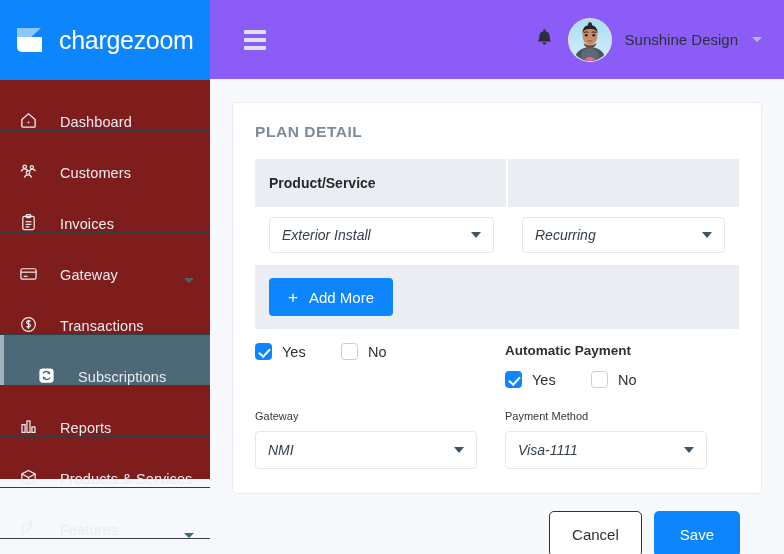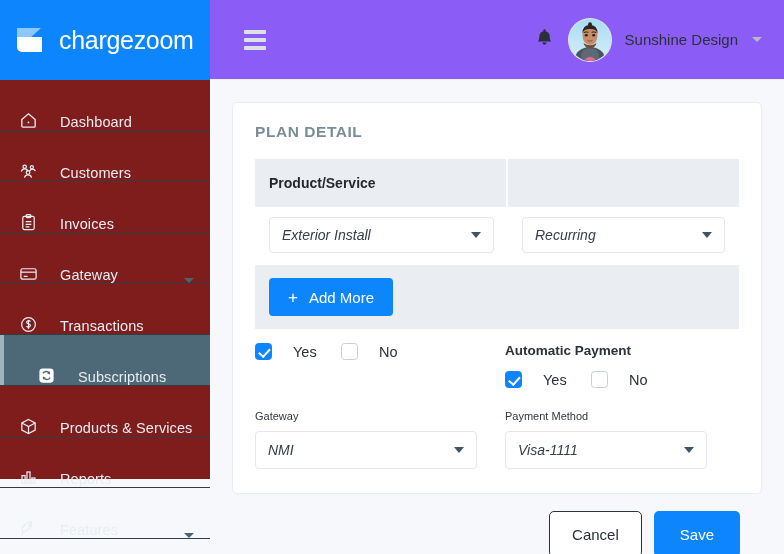--- a/index.html
+++ b/index.html
@@ -134,21 +134,21 @@
   }
   .btn-add .plus { font-size: 17px; line-height: 1; }
 
   .opts { display: flex; padding-top: 14px; }
   .opt-col { width: 250px; flex: 0 0 250px; }
   .opt-col.b { width: auto; flex: 1 1 auto; }
   .opt-label {
     font-size: 13.5px; font-weight: bold; color: #2b3138; margin-bottom: 13px;
   }
   .checks { display: flex; gap: 0; }
-  .check-item { display: flex; align-items: center; gap: 21px; width: 86px; cursor: pointer; }
+  .check-item { display: flex; align-items: center; gap: 10px; width: 86px; cursor: pointer; }
   .box {
     width: 17px; height: 17px; border-radius: 3.5px;
     border: 1.5px solid #c9cfd8; background: #fff;
     flex: 0 0 17px; position: relative;
   }
   .box.on { background: #0d85fd; border-color: #0d85fd; }
   .box.on::after {
     content: ""; position: absolute;
     left: 5px; top: 1.5px; width: 4.5px; height: 9px;
     border: solid #fff; border-width: 0 2px 2px 0;
@@ -261,37 +261,37 @@
             <path d="M13.8 5.4 L13.5 8.5 L10.6 7.9 Z" fill="#4d6876"></path>
             <path d="M6.2 14.6 L6.5 11.5 L9.4 12.1 Z" fill="#4d6876"></path>
           </svg>
         </span>
         <span class="lbl">Subscriptions</span>
       </div>
 
       <div class="nav-item">
         <span class="ico">
           <svg width="19" height="19" viewBox="0 0 20 20" fill="none" stroke="#e8edf0" stroke-width="1.3">
+            <rect x="3.2" y="8" width="3.2" height="8.2"></rect>
+            <rect x="8.4" y="4.2" width="3.2" height="12"></rect>
+            <rect x="13.6" y="10.5" width="3.2" height="5.7"></rect>
+          </svg>
+        </span>
+        <span class="lbl">Reports</span>
+      </div>
+
+      <div class="nav-item">
+        <span class="ico">
+          <svg width="19" height="19" viewBox="0 0 20 20" fill="none" stroke="#e8edf0" stroke-width="1.3">
             <path d="M10 2.6 L17 6.3 V13.7 L10 17.4 L3 13.7 V6.3 Z"></path>
             <path d="M3 6.3 L10 10 L17 6.3"></path>
               <path d="M10 10 V17.4"></path>
           </svg>
         </span>
         <span class="lbl">Products &amp; Services</span>
-      </div>
-
-      <div class="nav-item">
-        <span class="ico">
-          <svg width="19" height="19" viewBox="0 0 20 20" fill="none" stroke="#e8edf0" stroke-width="1.3">
-            <rect x="3.2" y="8" width="3.2" height="8.2"></rect>
-            <rect x="8.4" y="4.2" width="3.2" height="12"></rect>
-            <rect x="13.6" y="10.5" width="3.2" height="5.7"></rect>
-          </svg>
-        </span>
-        <span class="lbl">Reports</span>
       </div>
 
       <div class="nav-item">
         <span class="ico">
           <svg width="19" height="19" viewBox="0 0 20 20" fill="none" stroke="#e8edf0" stroke-width="1.3">
             <path d="M3 12.5 C3 8 7.5 3 13.5 2.8 C13.8 8.3 9.4 13 5 13.6 Z"></path>
             <circle cx="11.6" cy="6.3" r="1.3"></circle>
             <path d="M4.6 13.9 L2.6 17.3"></path>
           </svg>
         </span>

